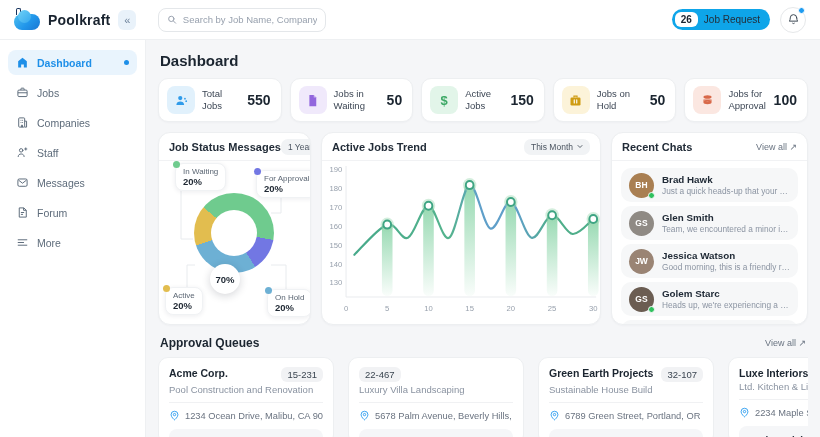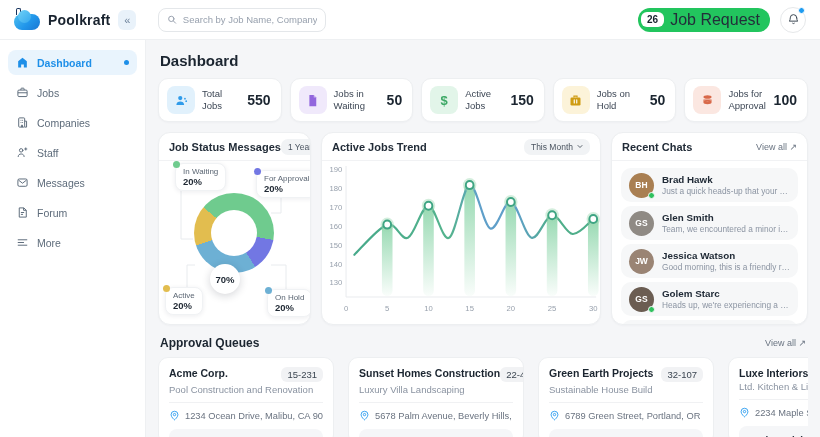--- a/index.html
+++ b/index.html
@@ -19,24 +19,24 @@
   .brand-name { font-size:14px; font-weight:700; color:#18222e; letter-spacing:.2px; }
   .collapse-btn { margin-left:auto; width:22px; height:20px; border-radius:6px; background:#e9f2fa; color:#6d829b;
     font-size:11px; display:flex; align-items:center; justify-content:center; cursor:pointer; }
   .search-wrap { flex:1; display:flex; align-items:center; padding-left:12px; }
   .search-box { width:168px; height:24px; border:1px solid #e4e7ea; border-radius:8px; background:#fff;
     display:flex; align-items:center; gap:6px; padding:0 8px; color:#98a1ae; }
   .search-box input { border:none; outline:none; width:100%; font-size:9.5px; color:#5a6573; background:transparent;
     font-family:"Liberation Sans",sans-serif; }
   .search-box input::placeholder { color:#98a1ae; }
   .topbar-right { display:flex; align-items:center; gap:10px; padding-right:14px; }
-  .job-request-pill { display:flex; align-items:center; gap:6px; background:#22c55e; border-radius:14px;
+  .job-request-pill { display:flex; align-items:center; gap:6px; background:#0ea5e9; border-radius:14px;
     padding:3px 10px 3px 3px; cursor:pointer; }
   .job-request-pill .count { background:#fff; border-radius:6px; font-size:10px; font-weight:700; padding:2px 6px; color:#18222e; }
-  .job-request-pill .lbl { font-size:16px; color:#232e3a; }
+  .job-request-pill .lbl { font-size:10px; color:#232e3a; }
   .bell-btn { width:26px; height:26px; border:1px solid #e6e8ea; border-radius:50%; display:flex; align-items:center;
     justify-content:center; position:relative; cursor:pointer; color:#3a4550; background:#fff; }
   .bell-dot { position:absolute; top:-1px; right:0; width:7px; height:7px; border-radius:50%; background:#1e9bf0; border:1.5px solid #fff; }
 
   
   .shell { flex:1; display:flex; min-height:0; }
   .sidebar { width:146px; flex:0 0 146px; background:#fff; border-right:1px solid #eef0f2; padding:10px 8px; position:relative; }
   .side-item { display:flex; align-items:center; gap:8px; padding:6px 8px; border-radius:8px; margin-bottom:5px;
     font-size:10.5px; color:#5d6b7a; cursor:pointer; }
   .side-item svg { width:13px; height:13px; flex:0 0 13px; }
@@ -440,21 +440,20 @@
               <span>1234 Ocean Drive, Malibu, CA 90265</span>
             </div>
             <div class="ac-project">
               
               
             </div>
           </div>
 
           <div class="approval-card">
             <div class="ac-top">
-              <div class="ac-company">Sunset Homes Construction</div>
               <div class="ac-badge">22-467</div>
             </div>
             <div class="ac-service">Luxury Villa Landscaping</div>
             <div class="ac-divider"></div>
             <div class="ac-location">
               <svg viewBox="0 0 24 24" fill="none" stroke="currentColor" stroke-width="2">
                   <path d="M12 21.5s-7.5-5.8-7.5-11.3a7.5 7.5 0 1 1 15 0C19.5 15.7 12 21.5 12 21.5z"></path>
                   <circle cx="12" cy="10" r="2.6"></circle>
                 </svg>
               <span>5678 Palm Avenue, Beverly Hills, CA</span>

